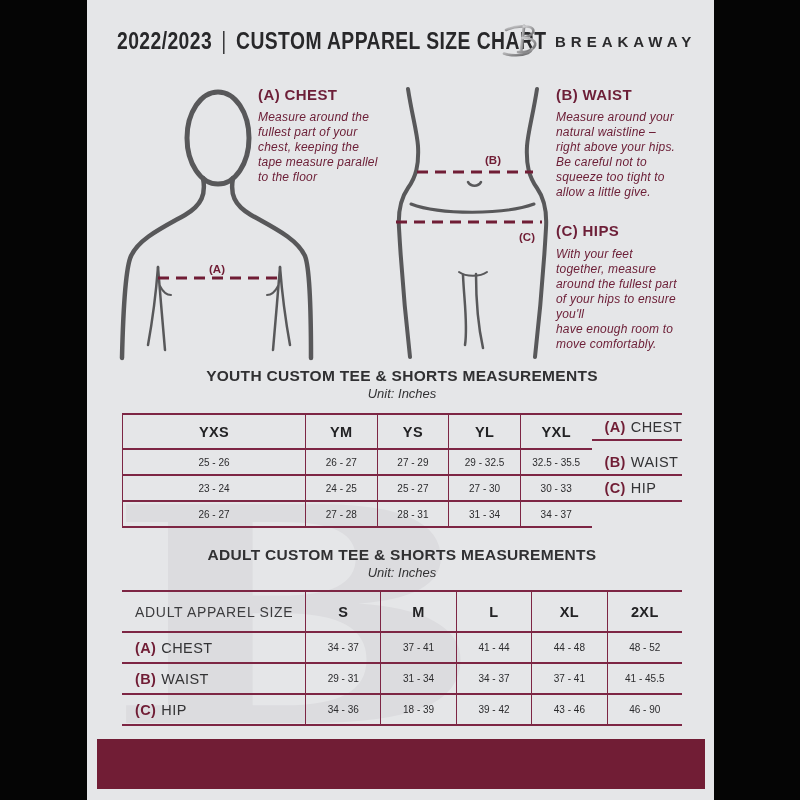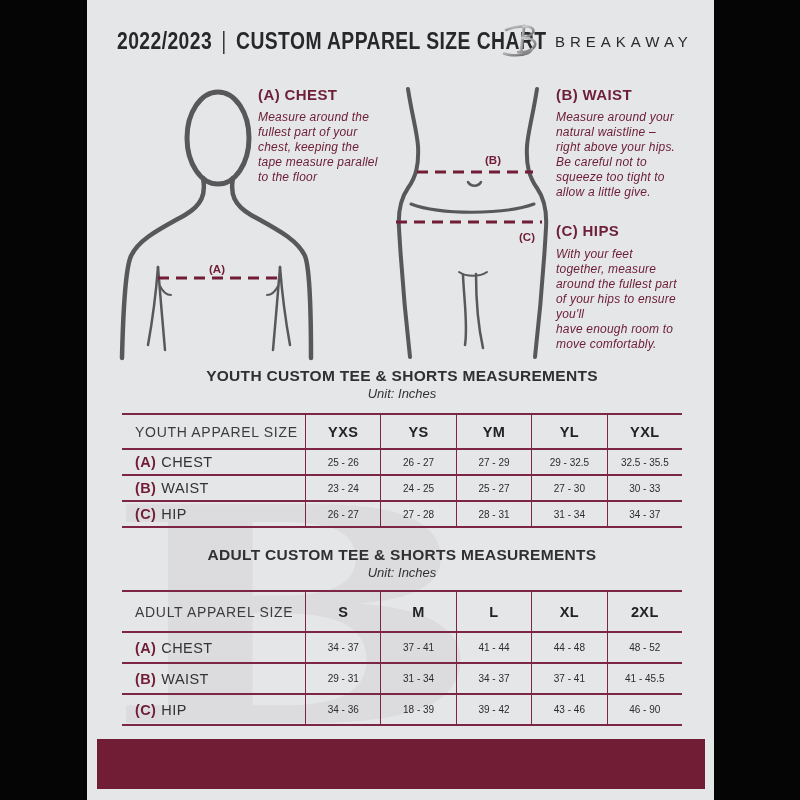--- a/index.html
+++ b/index.html
@@ -14,21 +14,21 @@
   .layer{position:absolute;z-index:1;}
 
   
   .hdr-left{
     left:30px;top:28px;font-size:23px;font-weight:700;color:#28282a;
     letter-spacing:.5px;transform:scaleX(.84);transform-origin:left center;
     white-space:nowrap;
   }
   .hdr-left .sep{font-weight:400;padding:0 11px;color:#3a3a3c;}
   .brand{
-    left:468px;top:33px;font-size:15px;font-weight:400;color:#2b2b2d;
+    left:468px;top:33px;font-size:15px;font-weight:700;color:#2b2b2d;
     letter-spacing:5px;white-space:nowrap;
   }
   .logo-svg{left:414px;top:18px;}
 
   
   .inst-head{
     font-size:15px;font-weight:700;color:#6d1f38;letter-spacing:.4px;
   }
   .inst-body{
     font-size:12px;line-height:15px;font-style:italic;color:#6d2038;
@@ -161,24 +161,23 @@
 together, measure
 around the fullest part
 of your hips to ensure
 you'll
 have enough room to
 move comfortably.</div>
 
   <div id="yt-title" class="layer tbl-title">YOUTH CUSTOM TEE &amp; SHORTS MEASUREMENTS</div>
   <div id="yt-unit" class="layer tbl-unit">Unit: Inches</div>
   <div id="youth-table" class="layer size-table">
-    <div class="cell hrow c1 firsthead">YOUTH APPAREL SIZE</div>
     <div class="cell hrow colhead">YXS</div>
+    <div class="cell hrow colhead">YM</div>
     <div class="cell hrow colhead">YS</div>
-    <div class="cell hrow colhead">YM</div>
     <div class="cell hrow colhead">YL</div>
     <div class="cell hrow colhead">YXL</div>
 
     <div class="cell drow c1 rowlab">
         <span class="pfx">(A)</span>
         <span>CHEST</span>
       </div>
     <div class="cell drow val">25 - 26</div>
     <div class="cell drow val">26 - 27</div>
     <div class="cell drow val">27 - 29</div>

